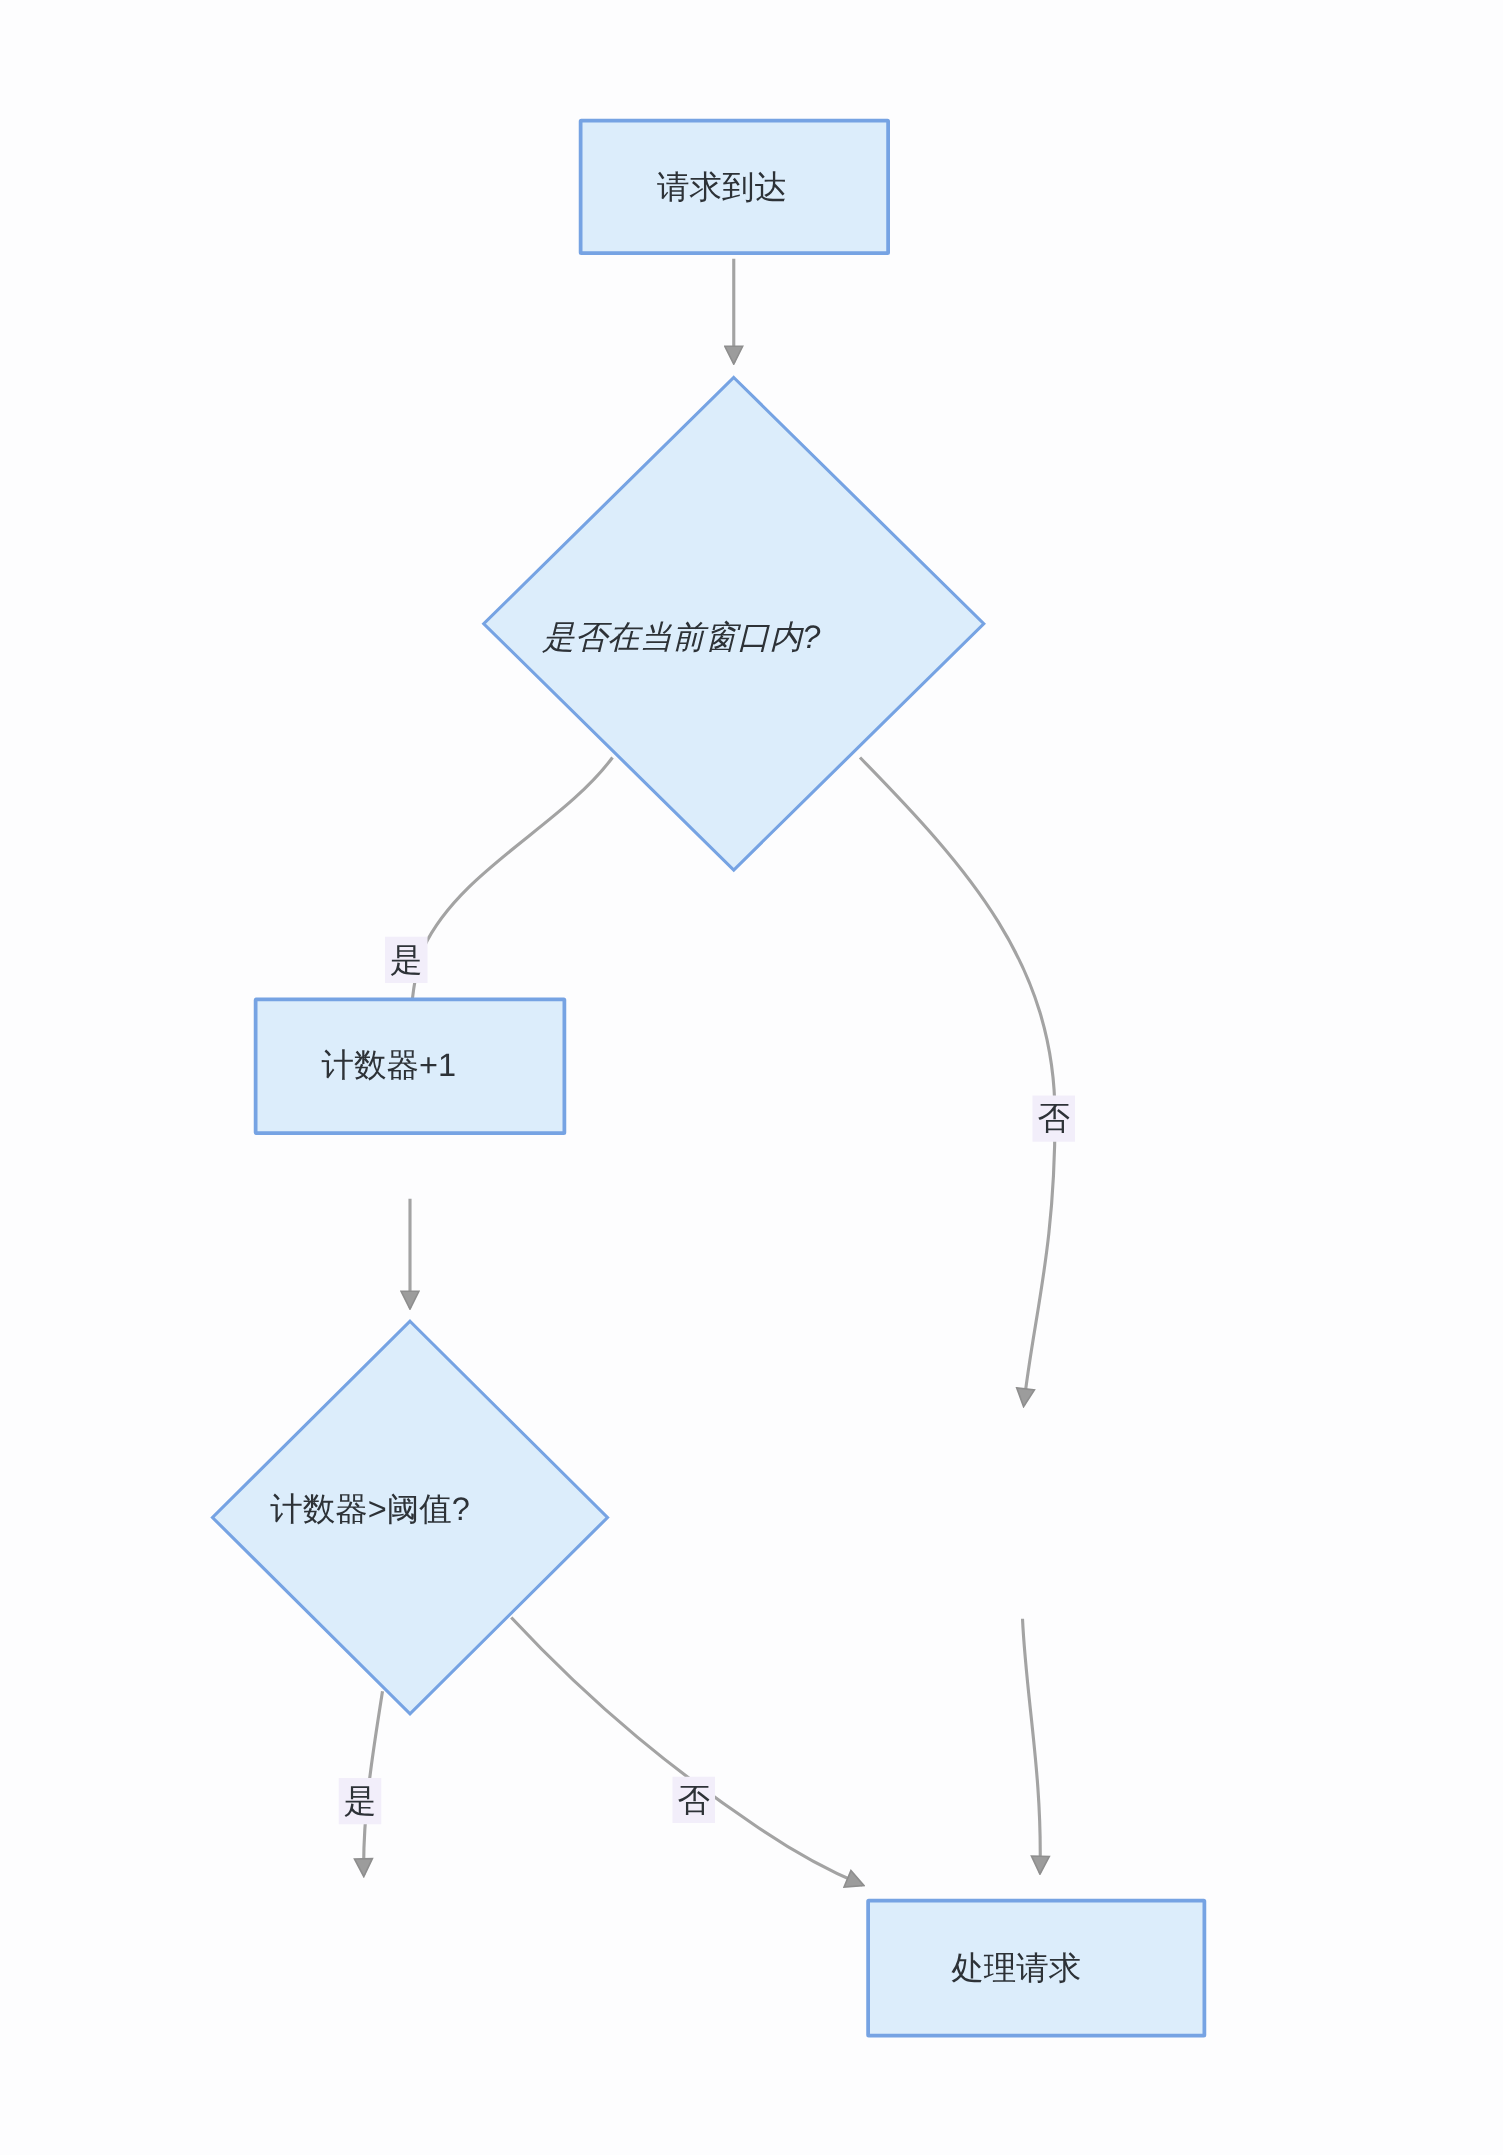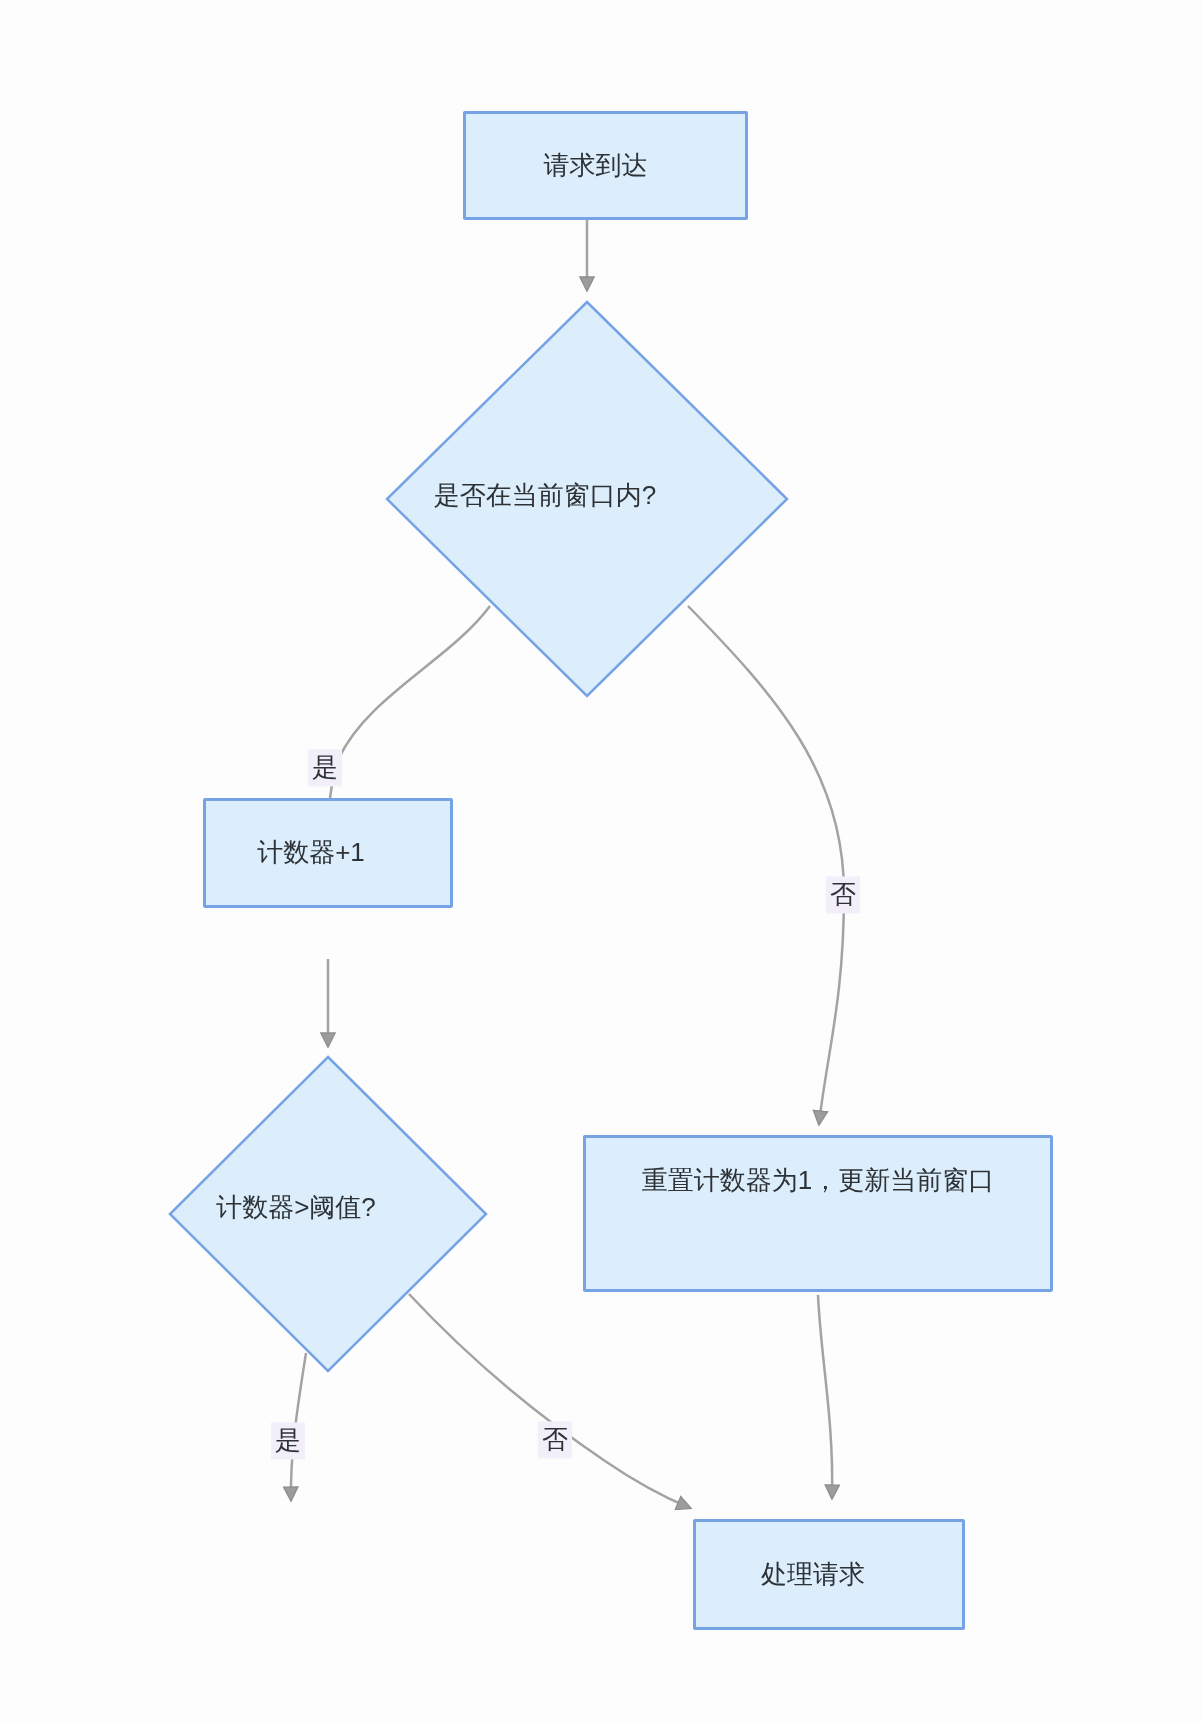--- a/index.html
+++ b/index.html
@@ -32,38 +32,38 @@
     border:3px solid var(--node-border);
     border-radius:2px;
     display:flex;
     align-items:center;
     justify-content:center;
     font-size:26px;
     color:var(--text-color);
     line-height:1.3;
     white-space:nowrap;
   }
-  #n-start{left:463px;top:111px;width:285px;height:109px;}
+  #n-start{left:463px;top:95px;width:249px;height:109px;}
   #n-start .lbl{transform:translateX(-10px);}
   #n-counter{left:203px;top:798px;width:250px;height:110px;}
   #n-counter .lbl{transform:translateX(-17px);}
   #n-reset{left:583px;top:1135px;width:470px;height:157px;align-items:flex-start;padding-top:26px;}
   #n-limit{left:95px;top:1521px;width:395px;height:107px;justify-content:flex-start;padding-left:60px;}
   #n-process{left:693px;top:1519px;width:272px;height:111px;}
   #n-process .lbl{transform:translateX(-16px);}
 
   .diamond-label{
     position:absolute;
     transform:translate(-50%,-50%);
     font-size:26px;
     color:var(--text-color);
     white-space:nowrap;
     line-height:1.3;
   }
-  #l-d1{left:545px;top:496px;}
+  #l-d1{left:545px;top:510px;font-style:italic;}
   #l-d2{left:296px;top:1208px;}
 
   .edge-label{
     position:absolute;
     transform:translate(-50%,-50%);
     font-size:26px;
     color:var(--text-color);
     background:var(--edge-label-bg);
     padding:3px 4px;
     line-height:1.2;
@@ -111,23 +111,20 @@
   </svg>
 
   <div class="node" id="n-start">
     <span class="lbl">请求到达</span>
   </div>
 
   <div class="node" id="n-counter">
     <span class="lbl">计数器+1</span>
   </div>
 
-  <div class="node" id="n-reset">
-    <span class="lbl">重置计数器为1，更新当前窗口</span>
-  </div>
 
 
   <div class="node" id="n-process">
     <span class="lbl">处理请求</span>
   </div>
 
   <div class="diamond-label" id="l-d1">是否在当前窗口内?</div>
   <div class="diamond-label" id="l-d2">计数器&gt;阈值?</div>
 
   <div class="edge-label" id="el-yes1">是</div>

